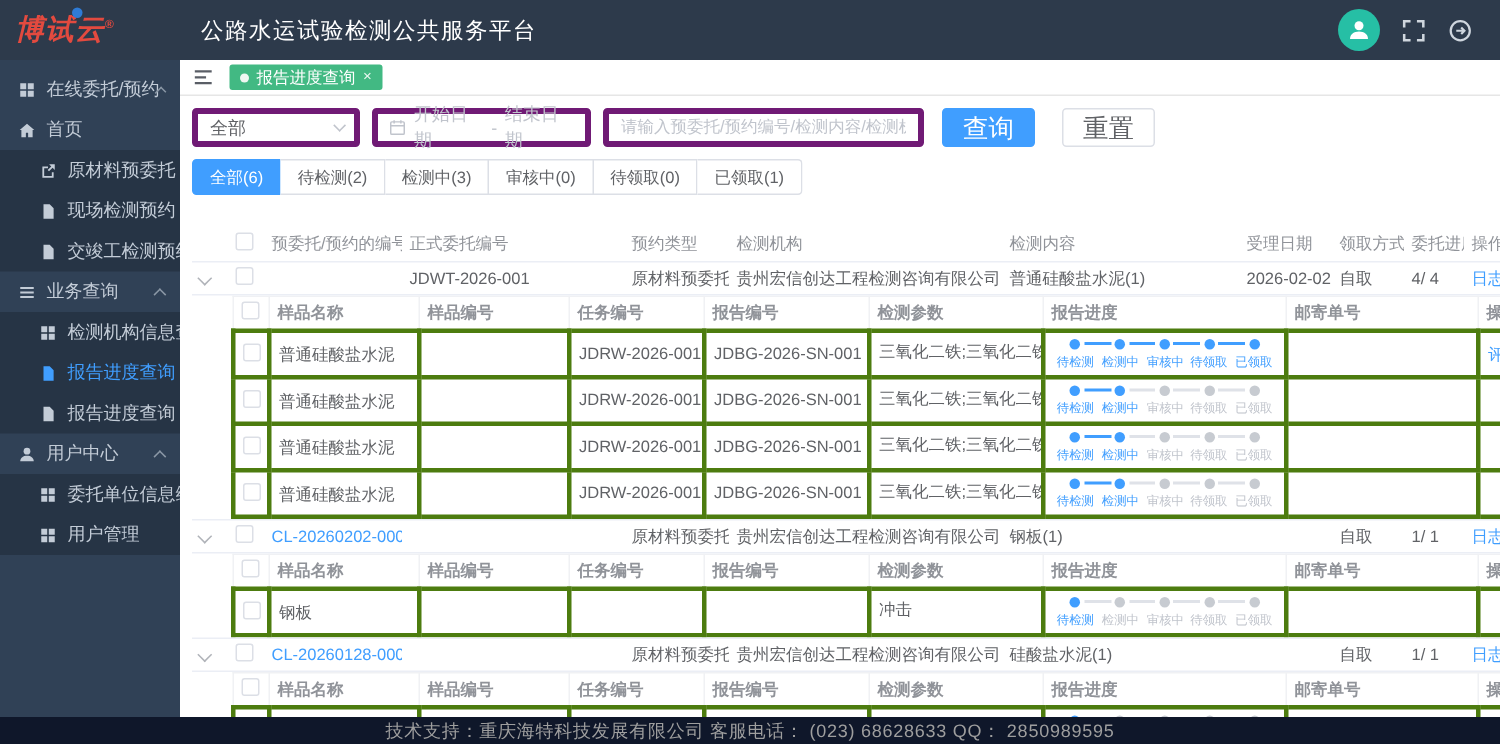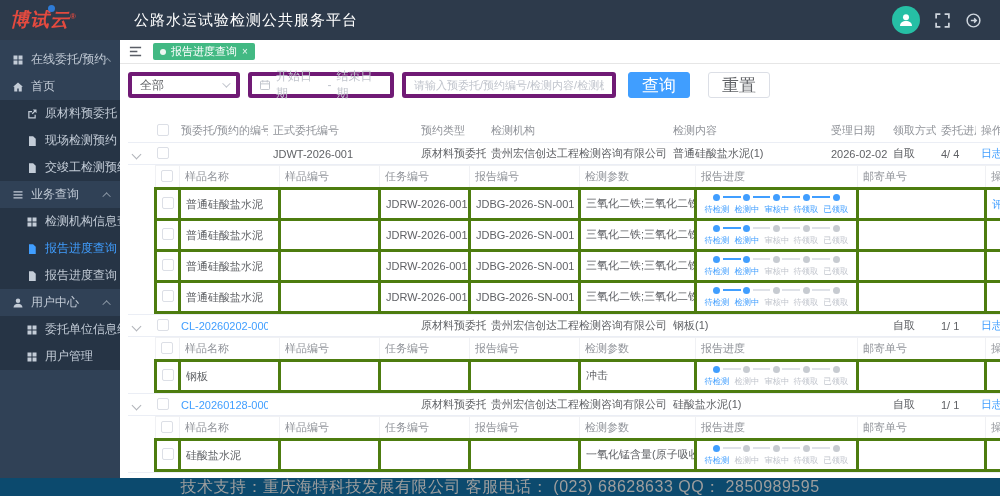--- a/index.html
+++ b/index.html
@@ -63,39 +63,39 @@
   .stab.active { background:#409eff; border-color:#409eff; color:#fff; }
 
   
   .tblwrap { margin-top:21px; }
   table { border-collapse:collapse; width:100%; table-layout:fixed; }
   .otbl > thead th { font-weight:normal; color:#909399; font-size:11px; text-align:left; padding:4px 5px; border-bottom:1px solid #ebeef5; height:20px; white-space:nowrap; overflow:hidden; }
   .otbl td { font-size:11px; color:#606266; padding:3px 5px; border-bottom:1px solid #ebeef5; white-space:nowrap; overflow:hidden; }
   .prow td { height:22px; }
   .nestcell { padding:0 0 0 26px !important; }
   .ntbl { width:100%; }
-  .ntbl th { font-weight:normal; color:#909399; font-size:11px; text-align:left; padding:3px 5px; border:1px solid #f0f1f4; height:20px; white-space:nowrap; overflow:hidden; }
+  .ntbl th { font-weight:bold; color:#909399; font-size:11px; text-align:left; padding:3px 5px; border:1px solid #f0f1f4; height:20px; white-space:nowrap; overflow:hidden; }
   .ntbl td { font-size:11px; color:#606266; padding:2px 5px; border:3px solid #4d7c0f; height:29px; overflow:hidden; }
   .params { font-size:10px; line-height:1.25; white-space:normal; color:#606266; }
   .lnk { color:#409eff; cursor:pointer; text-decoration:none; font-size:11px; }
   .cb { width:12px; height:12px; border:1px solid #dcdfe6; border-radius:2px; background:#fff; display:inline-block; cursor:pointer; }
   .exp { width:7px; height:7px; border-right:1px solid #b0b3b9; border-bottom:1px solid #b0b3b9; transform:rotate(45deg); display:inline-block; cursor:pointer; }
 
   
   .progress { display:flex; }
   .step { position:relative; width:31px; text-align:center; }
   .step .dot { display:block; width:7px; height:7px; border-radius:50%; background:#c7cbd1; margin:2px auto 2px; }
   .step:not(:last-child)::after { content:""; position:absolute; top:4px; left:calc(50% + 6px); width:calc(100% - 12px); height:2px; background:#dfe2e8; }
   .step .plbl { display:block; font-size:9px; color:#c0c4cc; font-weight:normal; font-style:normal; transform:scale(.92); white-space:nowrap; }
   .step.on .dot { background:#409eff; }
   .step.on .plbl { color:#409eff; }
   .step.ln::after { background:#409eff; }
 
   
-  .footer { height:18px; flex:none; background:#0c4a6e; color:#9e9e9e; display:flex; align-items:center; justify-content:center; font-size:16px; letter-spacing:.5px; }
+  .footer { height:18px; flex:none; background:#0f172a; color:#9e9e9e; display:flex; align-items:center; justify-content:center; font-size:12px; letter-spacing:.5px; }
 </style>
 </head>
 <body>
 
 <div class="app">
 
   <div class="topbar">
     <div class="logo-wrap">
       <div class="logo"><span>博试云</span><sup>®</sup><span class="dot-blue"></span></div>
     </div>
@@ -236,20 +236,28 @@
             <span class="dsep">-</span>
             <span>结束日期</span>
           </div>
           <div class="box search-inp">
             <input placeholder="请输入预委托/预约编号/检测内容/检测机构后回车即可查询" style="">
           </div>
           <div class="btn btn-primary">查询</div>
           <div class="btn btn-plain">重置</div>
         </div>
 
+        <div class="stabs">
+          <div class="stab active">全部(6)</div>
+          <div class="stab">待检测(2)</div>
+          <div class="stab">检测中(3)</div>
+          <div class="stab">审核中(0)</div>
+          <div class="stab">待领取(0)</div>
+          <div class="stab">已领取(1)</div>
+        </div>
 
         <div class="tblwrap">
           <table class="otbl">
             <colgroup>
               <col style="width:24px">
                 <col style="width:24px">
                 <col style="width:92px">
                 <col style="width:148px">
                 <col style="width:70px">
                 <col style="width:182px">

